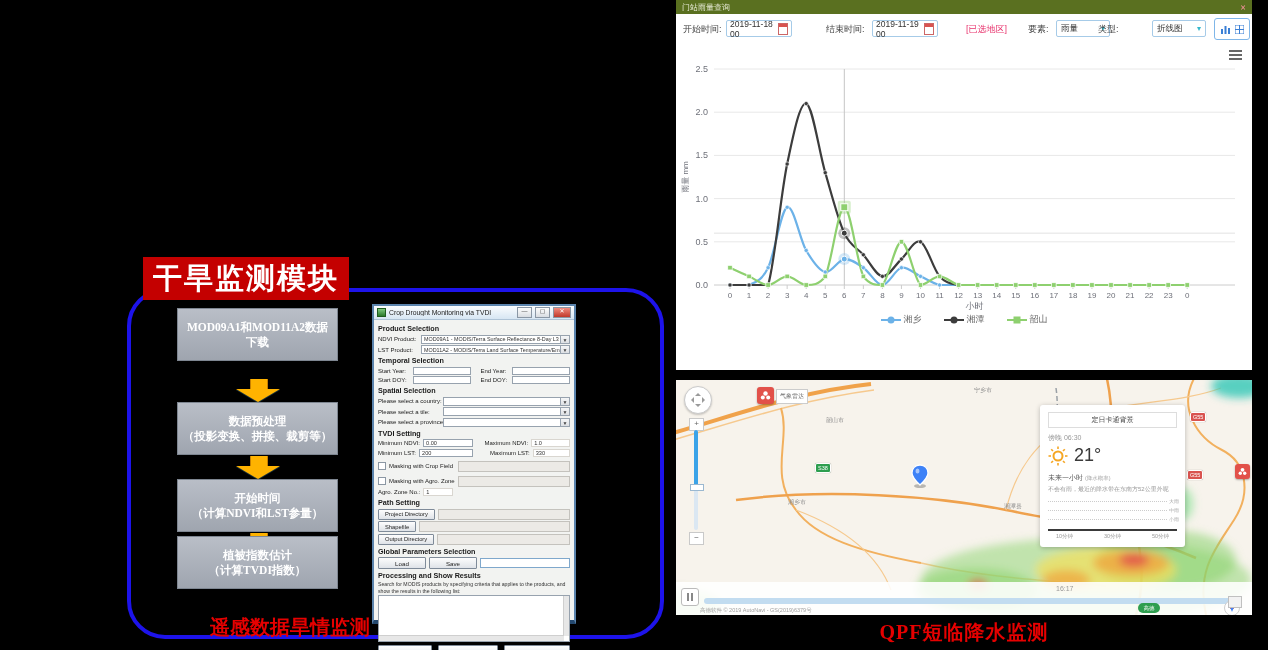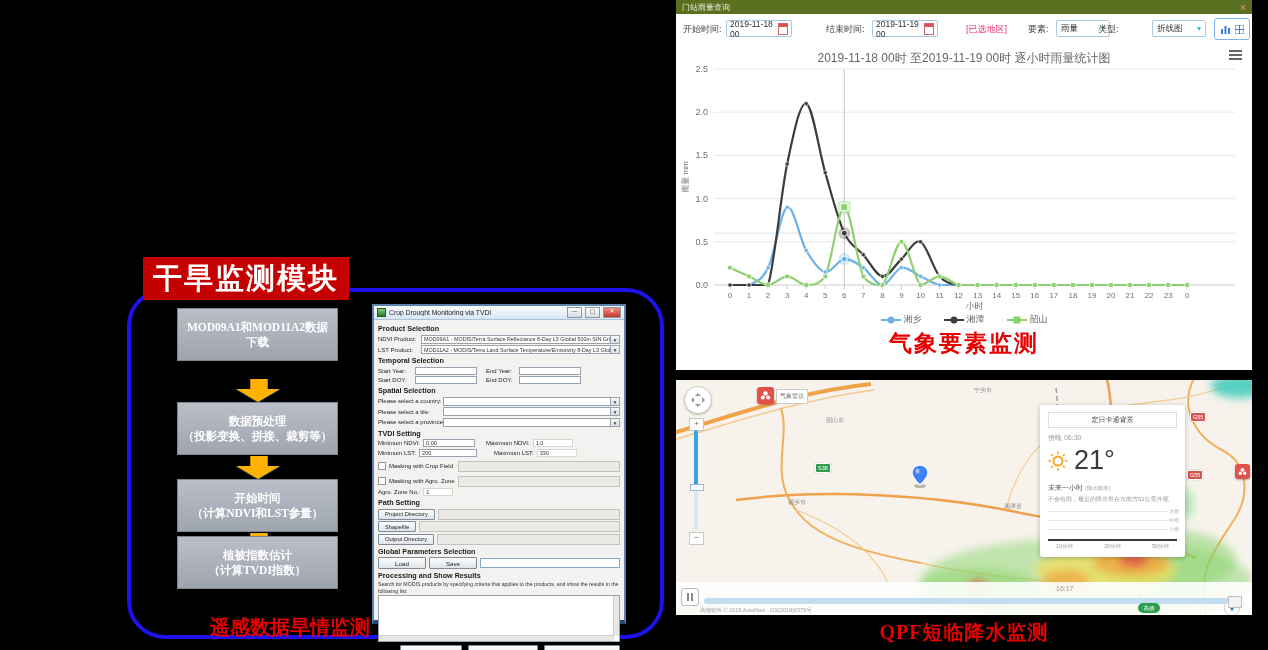--- a/index.html
+++ b/index.html
@@ -15,21 +15,21 @@
     display:flex;align-items:center;justify-content:center;text-align:center;white-space:pre-line;
     font-family:"Liberation Serif",serif;box-sizing:border-box;padding:2px 4px;}
   .flow-arrow{left:236px;width:44px;height:23px;}
   .flow-arrow .shaft{position:absolute;left:14px;top:0;width:16px;height:10px;background:#ffb300;border-left:1px solid #c77f00;border-right:1px solid #c77f00;}
   .flow-arrow .head{position:absolute;left:0;top:10px;width:0;height:0;
     border-left:22px solid transparent;border-right:22px solid transparent;border-top:13px solid #ffb300;
     filter:drop-shadow(0 1px 0 rgba(40,90,110,.55));}
   #rs-caption{left:190px;top:614px;width:200px;text-align:center;color:#e60000;font-size:20px;font-weight:bold;
     font-family:"Liberation Serif",serif;}
   
-  #tvdi{left:372px;top:304px;width:254px;height:320px;background:#f2f3f1;border:2px solid #5b84ad;
+  #tvdi{left:372px;top:304px;width:204px;height:320px;background:#f2f3f1;border:2px solid #5b84ad;
     border-bottom:4px solid #24486e;box-sizing:border-box;font-size:6px;color:#1a1a1a;}
   #tvdi .titlebar{height:13px;background:linear-gradient(#fbfdfe,#d7e6f3);border-bottom:1px solid #aec3d6;
     display:flex;align-items:center;padding:0 3px;gap:3px;}
   #tvdi .titlebar .ttl{flex:1;font-size:6.8px;color:#222;white-space:nowrap;overflow:hidden;}
   .winicon{width:7px;height:7px;background:linear-gradient(#7fc97f,#2c7a2c);border:1px solid #1f5c1f;}
   .winbtn{width:13px;height:9px;border:1px solid #8a97a5;background:linear-gradient(#fdfdfd,#d8dde2);
     font-size:6px;line-height:7px;text-align:center;color:#333;}
   .winbtn.close{background:linear-gradient(#f08a7e,#c0392b);color:#fff;width:16px;}
   #tvdi .bd{padding:2px 4px;}
   #tvdi .sec{font-weight:bold;font-size:7.2px;margin:2px 0 1px;}
@@ -89,21 +89,21 @@
   #zhandle{left:14px;top:104px;width:12px;height:5px;background:#fff;border:1px solid #9bb8d0;}
   .redmark{position:absolute;background:#e2514a;border-radius:3px;box-shadow:0 1px 2px rgba(0,0,0,.3);
     display:flex;align-items:center;justify-content:center;}
   .marklabel{position:absolute;background:#fff;border:1px solid #ccc;font-size:6px;color:#666;height:13px;
     line-height:13px;padding:0 3px;white-space:nowrap;}
   #wcard{left:364px;top:25px;width:145px;background:#fff;border-radius:3px;box-shadow:0 1px 5px rgba(0,0,0,.25);
     padding:7px 8px;box-sizing:border-box;z-index:6;}
   #wcard .hdr{border:1px solid #ddd;height:14px;line-height:14px;text-align:center;font-size:7px;color:#444;}
   #wcard .time{font-size:7px;color:#999;margin-top:5px;}
   #wcard .temp-row{display:flex;align-items:center;gap:6px;margin-top:2px;}
-  #wcard .temp{font-size:27px;color:#3a3a3a;}
+  #wcard .temp{font-size:18px;color:#3a3a3a;}
   #wcard .hour{font-size:7px;color:#555;margin-top:7px;}
   #wcard .hour small{font-size:5.5px;color:#aaa;}
   #wcard .desc{font-size:6px;color:#9a9a9a;margin-top:2px;line-height:1.4;}
   .dotline{border-top:1px dotted #ccc;position:relative;margin-top:8px;}
   .dotline span{position:absolute;right:-2px;top:-4px;font-size:5px;color:#aaa;background:#fff;padding-left:2px;}
   #wcard .base{border-top:2px solid #3a3a3a;margin-top:9px;}
   #wcard .ticks{display:flex;justify-content:space-between;font-size:5.5px;color:#999;margin-top:2px;padding:0 8px;}
   #mapbar{left:0;right:0;top:202px;height:33px;background:rgba(255,255,255,.88);z-index:4;}
   #pausebtn{left:5px;top:208px;width:16px;height:16px;border:1px solid #bbb;border-radius:3px;background:#fff;
     display:flex;align-items:center;justify-content:center;gap:2px;z-index:5;}
@@ -309,21 +309,20 @@
         <rect x="0" y="4" width="2" height="5" fill="#3a7fd5"></rect>
         <rect x="3.5" y="1" width="2" height="8" fill="#3a7fd5"></rect>
         <rect x="7" y="3" width="2" height="6" fill="#3a7fd5"></rect>
       </svg>
     <svg width="9" height="9">
         <rect x="0" y="0" width="9" height="9" fill="none" stroke="#3a7fd5"></rect>
         <line x1="0" y1="4.5" x2="9" y2="4.5" stroke="#3a7fd5"></line>
         <line x1="4.5" y1="0" x2="4.5" y2="9" stroke="#3a7fd5"></line>
       </svg>
   </div>
-  <div class="abs" id="chart-title">2019-11-18 00时 至2019-11-19 00时 逐小时雨量统计图</div>
   <div class="abs" id="burger">
       <div></div>
       <div></div>
       <div></div>
     </div>
   <svg class="abs" id="chart-svg" width="576" height="250" style="left:0;top:60px">
       <line x1="38" y1="225" x2="559" y2="225" stroke="#cccccc" stroke-width="1"></line>
       <text x="32" y="228" text-anchor="end" fill="#6e7079" font-size="9">0.0</text>
       <line x1="38" y1="181.8" x2="559" y2="181.8" stroke="#e8e8e8" stroke-width="1"></line>
       <text x="32" y="184.8" text-anchor="end" fill="#6e7079" font-size="9">0.5</text>
@@ -490,21 +489,20 @@
         <span>湘潭</span>
       </span>
       <span class="lg-item">
         <svg width="20" height="10">
           <line x1="0" y1="5" x2="20" y2="5" stroke="#8ed06f" stroke-width="2"></line>
           <rect x="6.5" y="1.5" width="7" height="7" fill="#8ed06f"></rect>
         </svg>
         <span>韶山</span>
       </span>
     </div>
-  <div class="abs" id="meteo-caption">气象要素监测</div>
 </div>
 
 <div class="abs" id="map">
   <svg width="576" height="235" style="position:absolute;left:0;top:0">
     <defs>
         <filter id="blur1">
           <feGaussianBlur stdDeviation="4"></feGaussianBlur>
         </filter>
       </defs>
 

